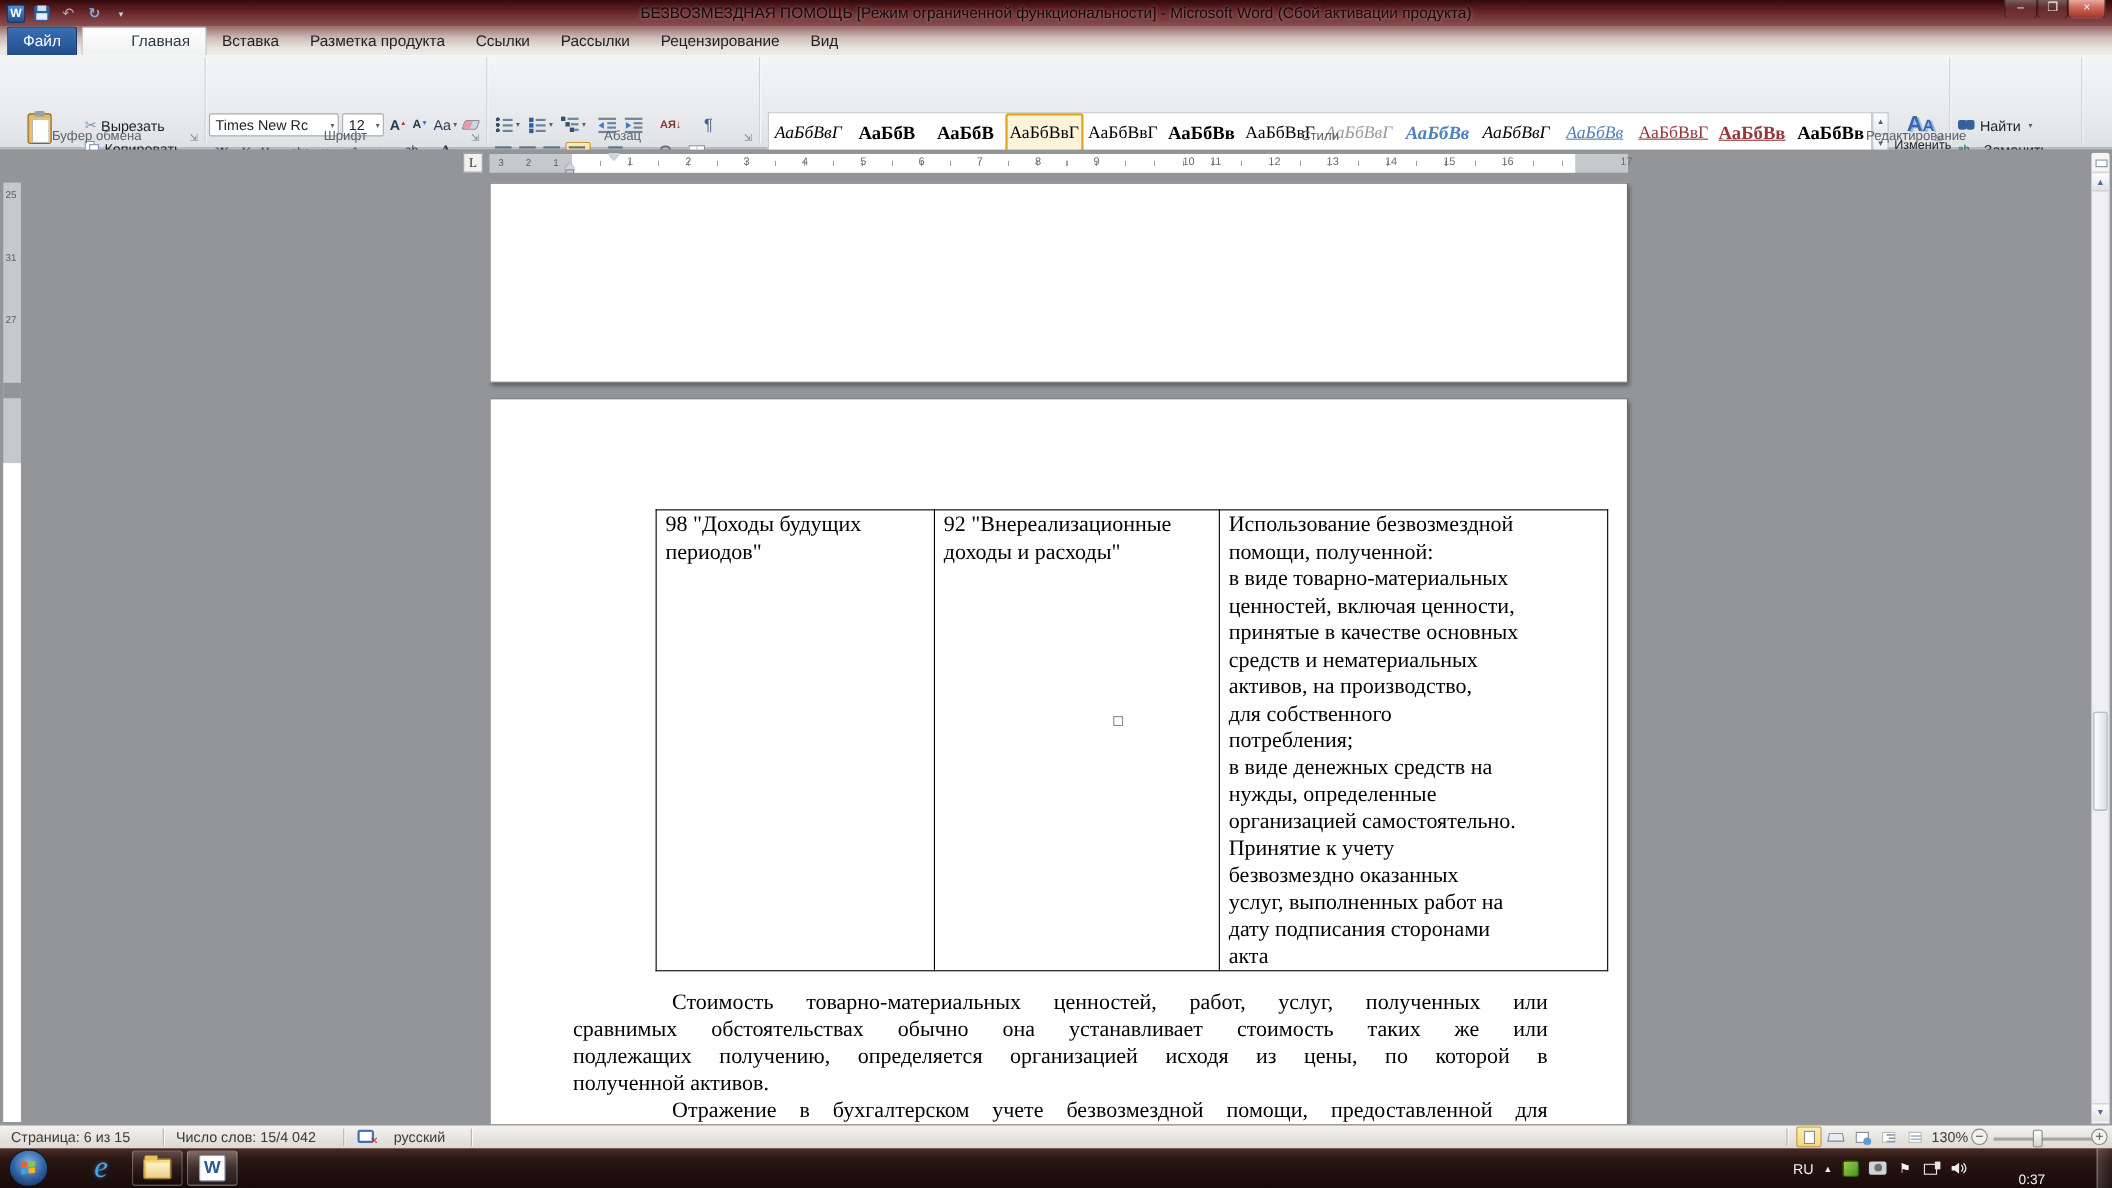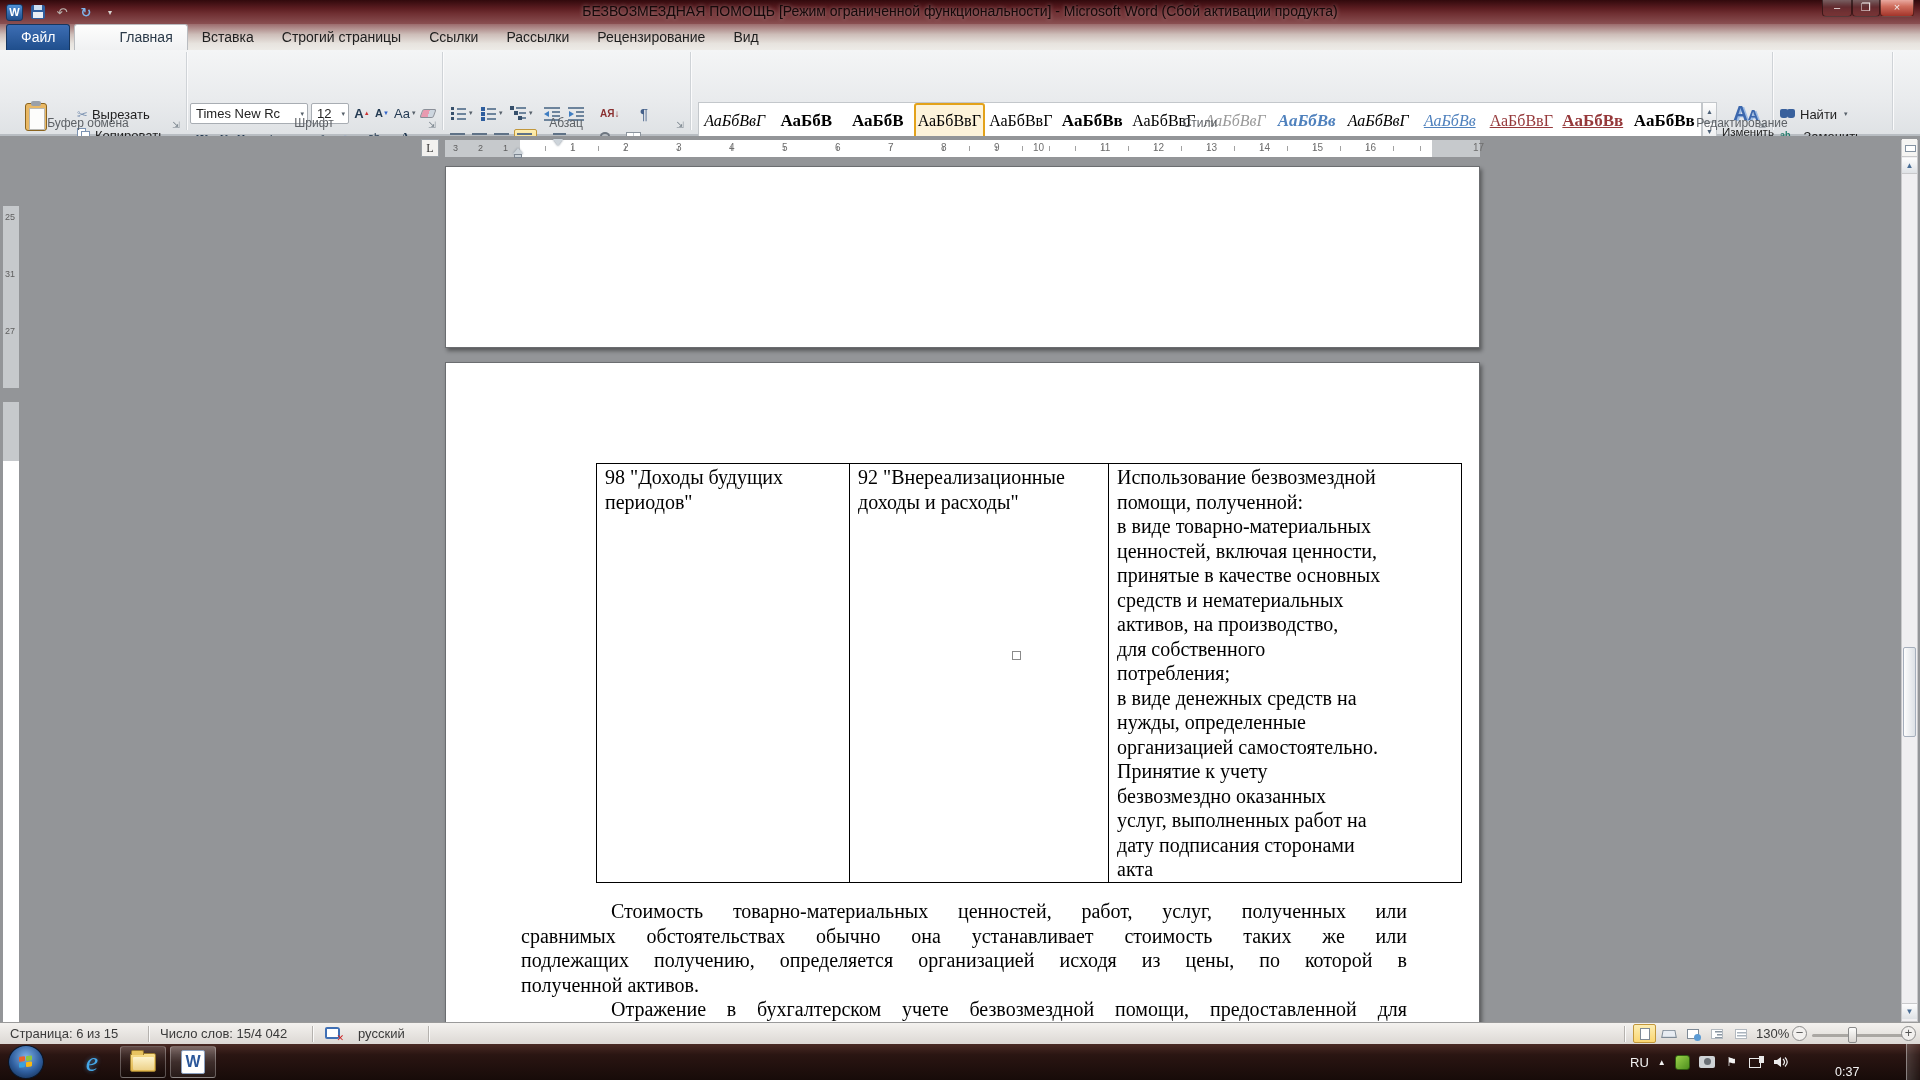--- a/index.html
+++ b/index.html
@@ -129,21 +129,21 @@
     font-family:"Liberation Serif",serif; font-size:12px; color:#333; text-align:center; line-height:16px; }
   #hruler { left:445px; top:4px; width:1035px; height:17px; background:#c6c9cc; }
   #hruler .white { position:absolute; left:75px; top:0; width:912px; height:17px; background:#fff; }
   #hruler .white::before { content:""; position:absolute; left:0; top:6px; width:100%; height:5px;
     background:repeating-linear-gradient(90deg,transparent 0 25.5px,#8a8a8a 25.5px 26.5px); opacity:.8; }
   .rnum { position:absolute; top:2px; font-size:10px; color:#6e6e6e; }
   .rnum.margin { color:#5e5e5e; top:3px; font-size:9px; }
   .ind-first { left:108px; top:-1px; width:0; height:0; border-left:5px solid transparent; border-right:5px solid transparent; border-top:7px solid #cdd4da; filter:drop-shadow(0 0 1px #7c8691); }
   .ind-hang { left:68px; top:8px; width:0; height:0; border-left:5px solid transparent; border-right:5px solid transparent; border-bottom:6px solid #cdd4da; filter:drop-shadow(0 0 1px #7c8691); }
   .ind-box { left:69px; top:14px; width:8px; height:4px; background:#cdd4da; border:1px solid #7c8691; }
-  #vruler { left:3px; top:30px; width:16px; height:854px; background:#c6c9cc;margin-top:40px; }
+  #vruler { left:3px; top:30px; width:16px; height:854px; background:#c6c9cc; }
   #vruler .vnum { position:absolute; left:2px; font-size:9px; color:#5e5e5e; }
   #vruler .gap { position:absolute; left:0; top:182px; width:16px; height:14px; background:#939598; }
   #vruler .vwhite { position:absolute; left:0; top:255px; width:16px; height:599px; background:#fff; }
 
   .page { background:#fff; border:1px solid #6b6d70; box-shadow:2px 3px 4px rgba(0,0,0,.4); }
   #page1 { left:445px; top:30px; width:1035px; height:182px; }
   #page2 { left:445px; top:226px; width:1035px; height:700px; }
 
   #doc-table { position:absolute; left:150px; top:100px; border-collapse:collapse; table-layout:fixed;
     font-family:"Liberation Serif","DejaVu Serif",serif; font-size:20px; line-height:24.5px; color:#000; }
@@ -236,21 +236,21 @@
   <div class="r winbtn" style="left:1822px;width:30px">–</div>
   <div class="r winbtn" style="left:1852px;width:28px">❐</div>
   <div class="r winbtn" id="btn-close" style="left:1880px;width:34px">×</div>
 </div>
 
 <div class="r" id="tabrow">
   <div class="r" id="tabs">
       <div class="tab file">Файл</div>
       <div class="tab active">Главная</div>
       <div class="tab">Вставка</div>
-      <div class="tab">Строгий страницы</div>
+      <div class="tab">Разметка продукта</div>
       <div class="tab">Ссылки</div>
       <div class="tab">Рассылки</div>
       <div class="tab">Рецензирование</div>
       <div class="tab">Вид</div>
     </div>
   <div class="r" id="ribbon-min">
     <svg width="10" height="7" viewBox="0 0 10 7">
         <path d="M1 5 L5 1 L9 5" fill="none" stroke="#4a3a3a" stroke-width="1.6"></path>
       </svg>
   </div>
@@ -482,21 +482,21 @@
       <span class="rnum margin" style="left: 58px;">1</span>
       <span class="rnum" style="left: 125px;">1</span>
       <span class="rnum" style="left: 178px;">2</span>
       <span class="rnum" style="left: 231px;">3</span>
       <span class="rnum" style="left: 284px;">4</span>
       <span class="rnum" style="left: 337px;">5</span>
       <span class="rnum" style="left: 390px;">6</span>
       <span class="rnum" style="left: 443px;">7</span>
       <span class="rnum" style="left: 496px;">8</span>
       <span class="rnum" style="left: 549px;">9</span>
-      <span class="rnum" style="left: 588px;">10</span>
+      <span class="rnum" style="left: 630px;">10</span>
       <span class="rnum" style="left: 655px;">11</span>
       <span class="rnum" style="left: 708px;">12</span>
       <span class="rnum" style="left: 761px;">13</span>
       <span class="rnum" style="left: 814px;">14</span>
       <span class="rnum" style="left: 867px;">15</span>
       <span class="rnum" style="left: 920px;">16</span>
       <span class="rnum" style="left: 1028px;">17</span>
     </div>
   <div class="r" id="vruler">
     <div class="gap"></div>

